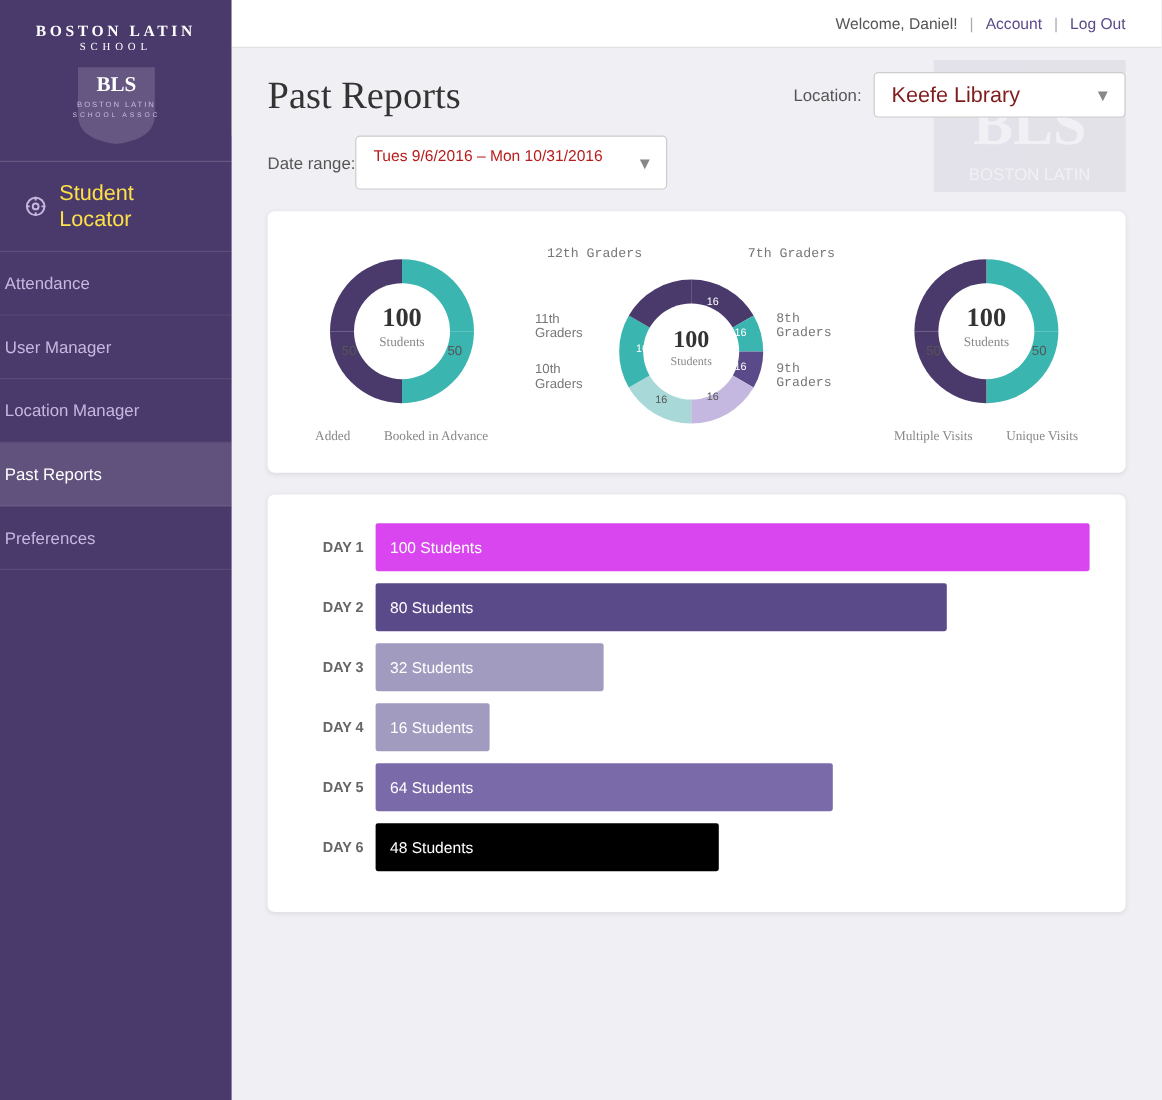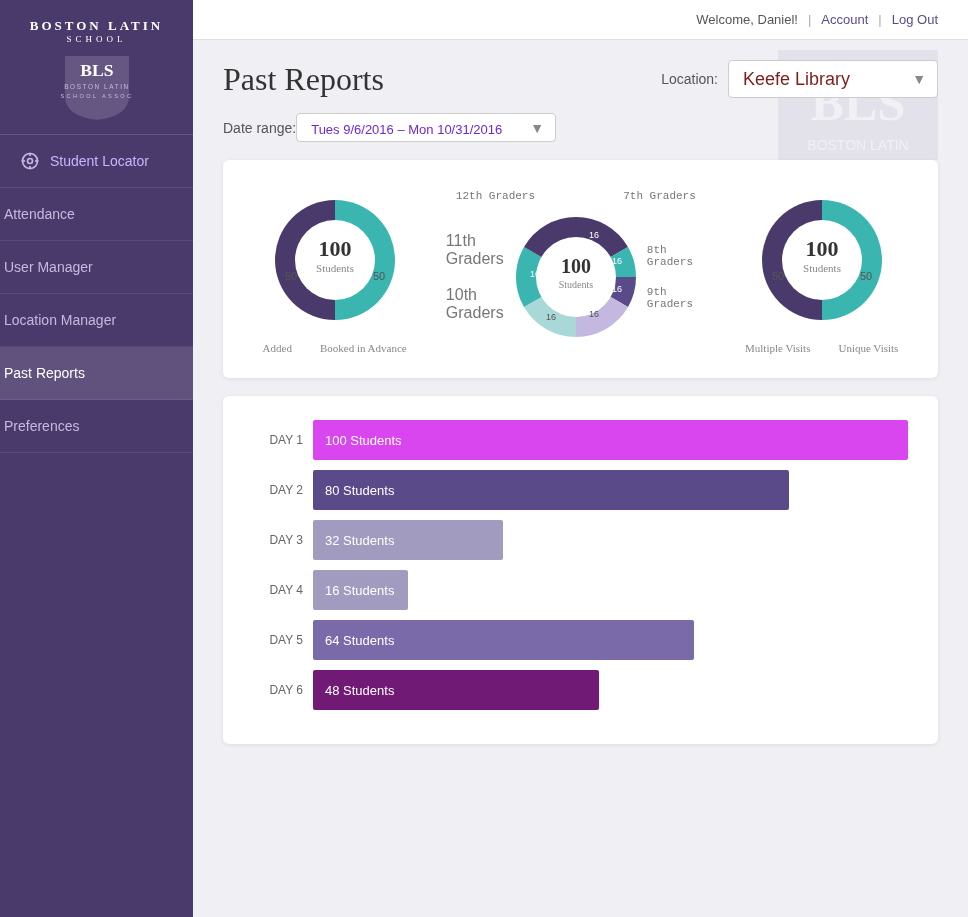--- a/index.html
+++ b/index.html
@@ -36,22 +36,22 @@
       width: 80px;
       height: 68px;
       display: block;
       margin: 8px auto 4px;
       position: relative;
     }
     .sidebar-student-locator {
       display: flex;
       align-items: center;
       padding: 16px 20px;
-      color: #c4b5fd;
-      font-size: 14px;
+      color: #fde047;
+      font-size: 18px;
       font-family: sans-serif;
       cursor: pointer;
       border-bottom: 1px solid rgba(255,255,255,0.1);
       gap: 10px;
     }
     .sidebar-nav-item {
       padding: 18px 4px;
       color: #c5b8e0;
       font-size: 14px;
       font-family: sans-serif;
@@ -162,25 +162,25 @@
       align-items: center;
       margin-bottom: 18px;
       font-family: sans-serif;
       font-size: 14px;
       color: #555;
     }
     .date-range-dropdown {
       border: 1px solid #ccc;
       border-radius: 4px;
       background: #fff;
-      padding: 8px 36px 4px 14px;
+      padding: 8px 36px 20px 14px;
       font-size: 13px;
       appearance: none;
       cursor: pointer;
-      color: #6d28d9;
+      color: #b91c1c;
       width: 260px;
     }
 
     
     .charts-card {
       background: #fff;
       border-radius: 6px;
       padding: 30px 20px 24px;
       margin-bottom: 18px;
       box-shadow: 0 1px 4px rgba(0,0,0,0.08);
@@ -222,21 +222,21 @@
       display: flex;
       align-items: center;
       margin-bottom: 10px;
       gap: 10px;
       font-family: sans-serif;
     }
     .bar-day-label {
       width: 50px;
       font-size: 12px;
       color: #666;
-      font-weight: normal;
+      font-weight: bold;
       text-align: right;
       flex-shrink: 0;
     }
     .bar-track {
       flex: 1;
       background: transparent;
       height: 40px;
       position: relative;
     }
     .bar-fill {
@@ -369,21 +369,21 @@
           </div>
         </div>
 
         <div class="donut-container" style="position:relative; width:260px;">
           <div style="display:flex; justify-content:space-between; width:100%; font-size:11px; color:#777; font-family:Liberation Mono, monospace; margin-bottom:2px; padding: 0 10px;">
             <span>12th Graders</span>
             <span>7th Graders</span>
           </div>
           <div style="display:flex; align-items:center; gap:6px; width:100%; justify-content:center;">
 
-            <div style="display:flex; flex-direction:column; gap:18px; align-items:flex-end; font-size:16px; color:#777; font-family:sans-serif; width:80px;">
+            <div style="display:flex; flex-direction:column; gap:18px; align-items:flex-end; font-size:11px; color:#777; font-family:sans-serif; width:80px;">
               <span>11th Graders</span>
               <span>10th Graders</span>
             </div>
 
             <svg width="130" height="130" class="donut-svg" viewBox="0 0 130 130">
 
               <path d="M65,65 L65,5 A60,60 0 0,1 117,35 Z" fill="#4a3a6b"></path>
 
               <path d="M65,65 L117,35 A60,60 0 0,1 125,65 Z" fill="#3ab5b0"></path>
 
@@ -473,19 +473,19 @@
       <div class="bar-row">
         <div class="bar-day-label">DAY 5</div>
         <div class="bar-track">
           <div class="bar-fill" style="width:64%; background:#7a6aaa;">64 Students</div>
         </div>
       </div>
 
       <div class="bar-row">
         <div class="bar-day-label">DAY 6</div>
         <div class="bar-track">
-          <div class="bar-fill" style="width:48%; background:#701a75;">48 Students</div>
+          <div class="bar-fill" style="width:48%; background:#000000;">48 Students</div>
         </div>
       </div>
 
     </div>
   </div>
 </div>
 
 </body></html>

